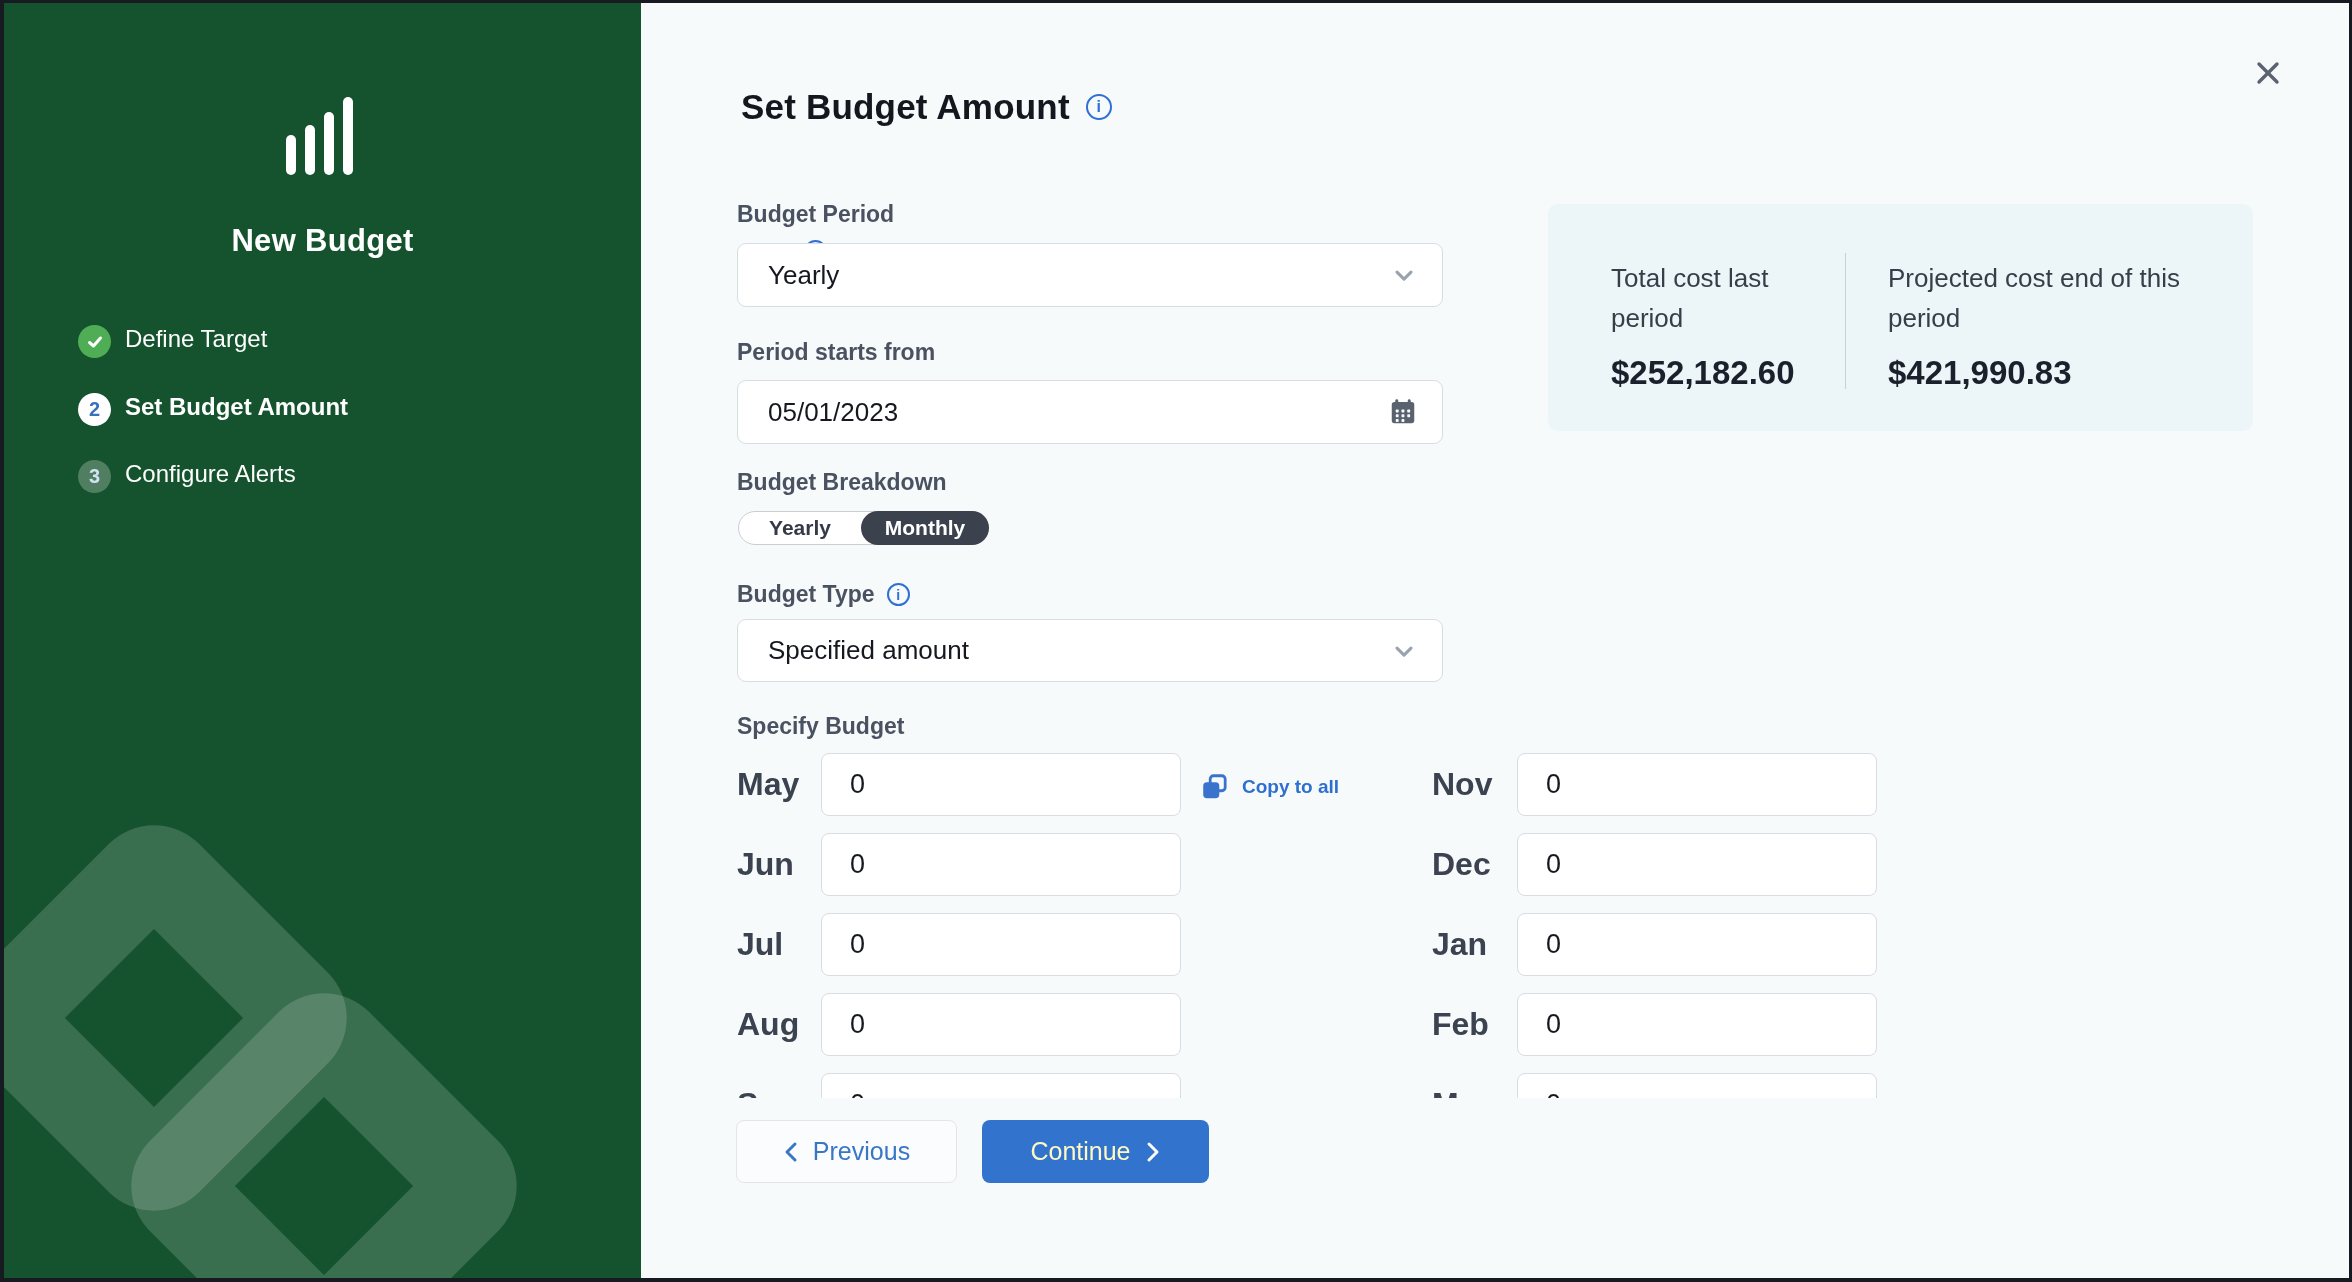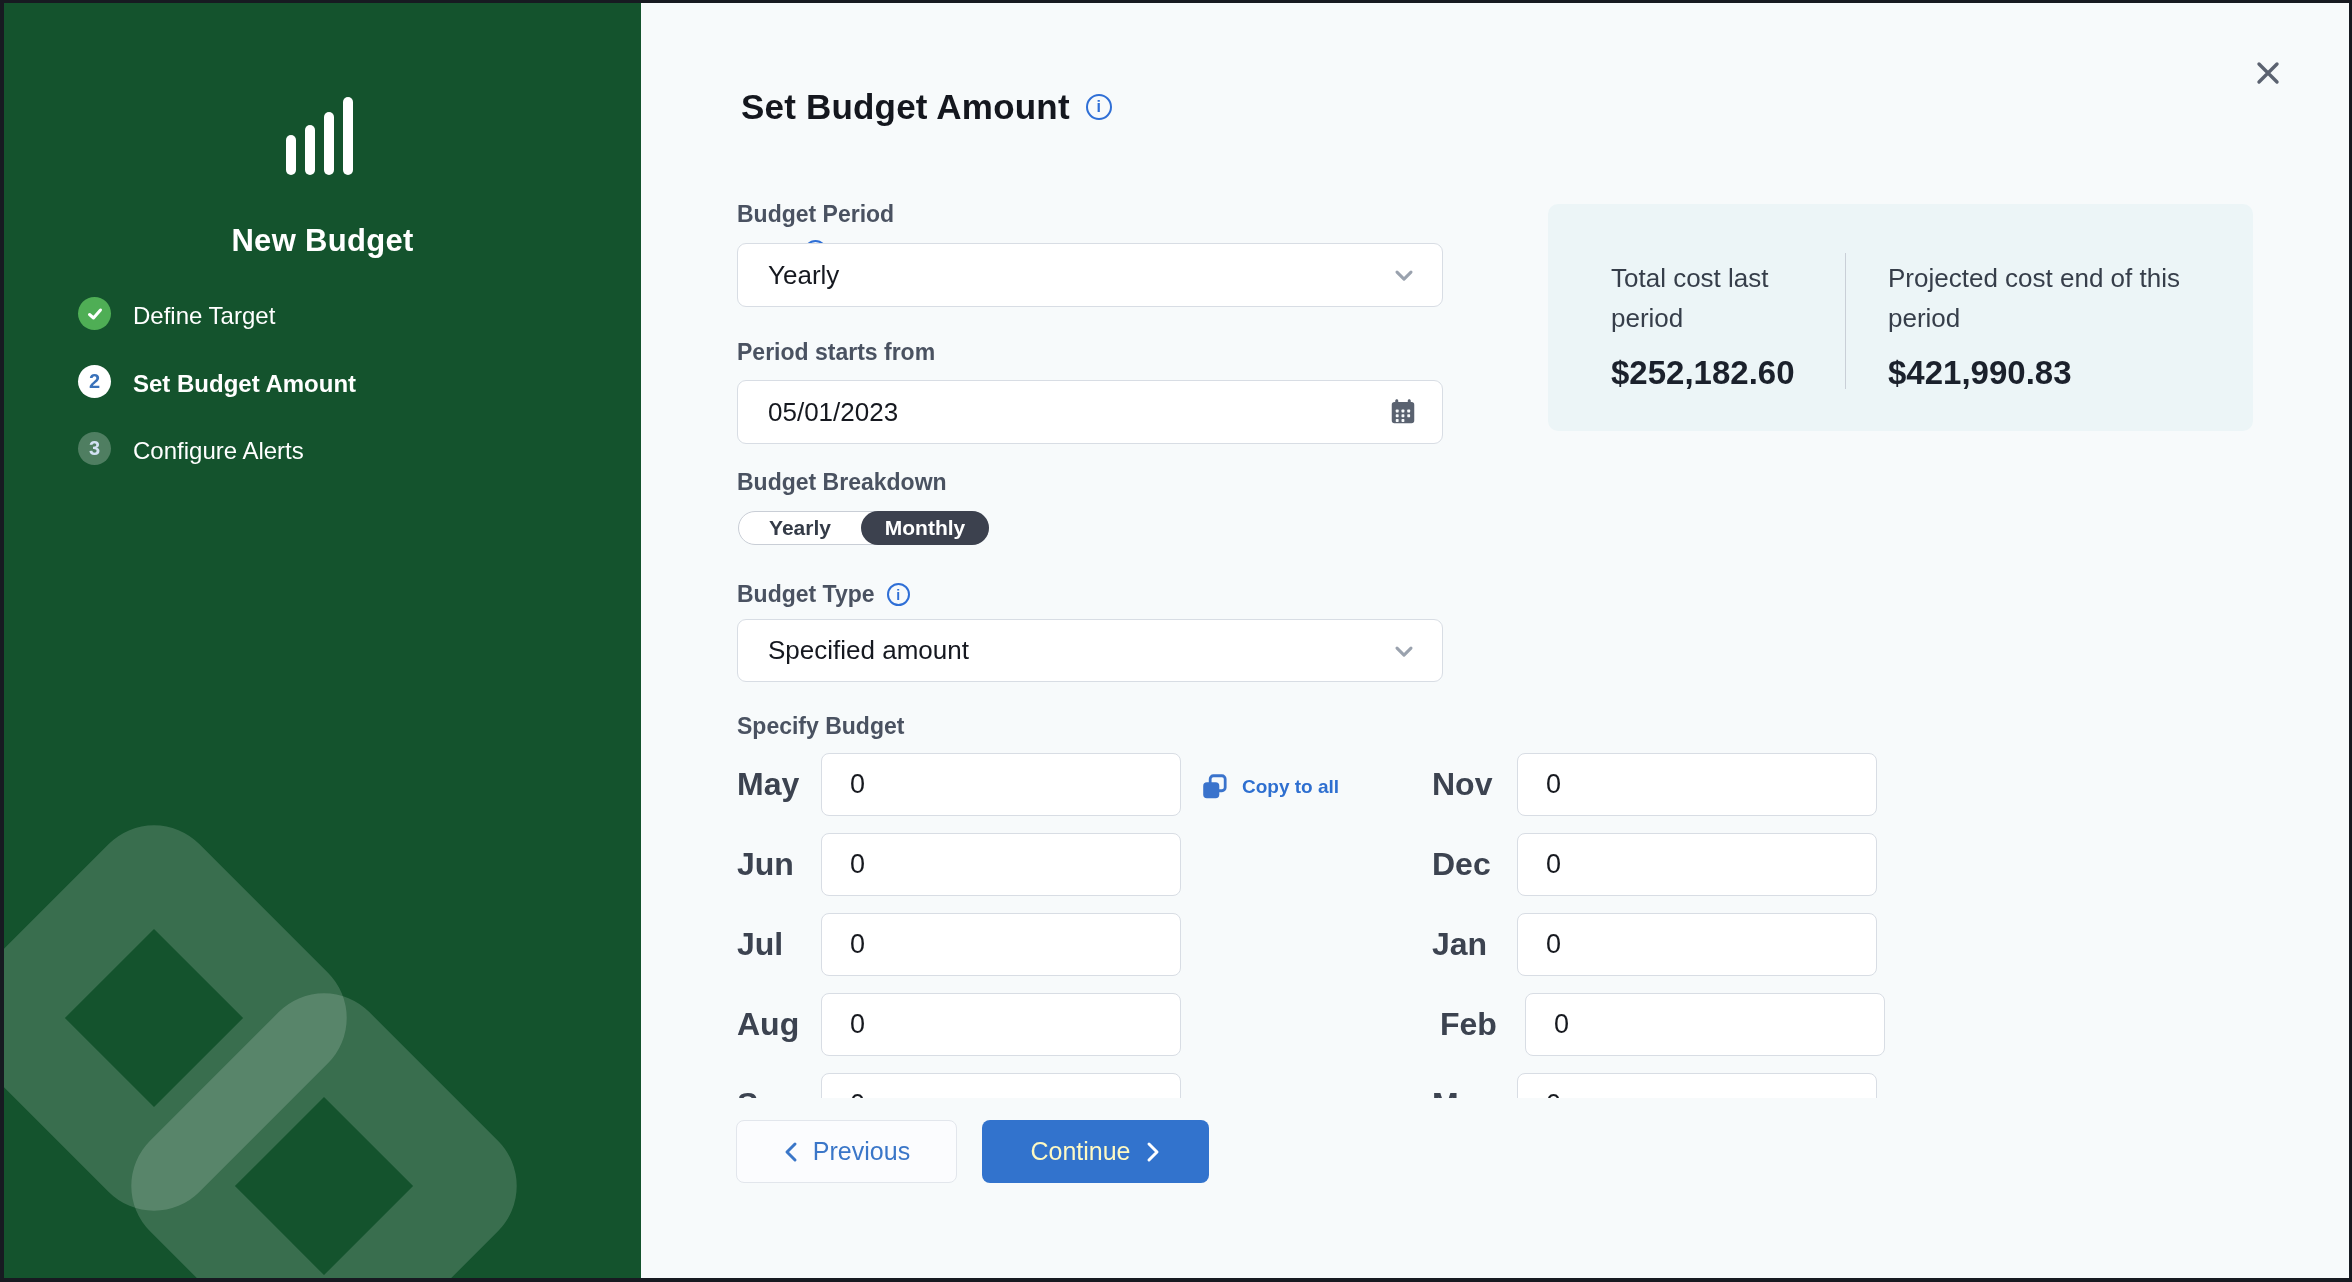--- a/index.html
+++ b/index.html
@@ -9,21 +9,21 @@
 
   
   .sidebar { position:absolute; left:4px; top:3px; width:637px; height:1275px; background:#14532d; overflow:hidden; }
   .wm { position:absolute; border:92px solid rgba(255,255,255,0.16); border-radius:64px; transform:rotate(45deg); width:310px; height:310px; }
   .wm-a { left:-5px; top:860px; }
   .wm-b { left:165px; top:1028px; }
   .logo-bars { position:absolute; left:282px; top:94px; width:76px; height:78px; display:flex; align-items:flex-end; gap:9px; }
   .logo-bars span { display:block; width:10px; background:#fff; border-radius:6px; }
   .bar1{height:40px;} .bar2{height:50px;} .bar3{height:63px;} .bar4{height:78px;}
   .sidebar-title { position:absolute; left:0; top:220px; width:100%; text-align:center; font-size:31px; font-weight:700; color:#ffffff; letter-spacing:.3px; }
-  .step { position:absolute; left:74px; display:flex; align-items:flex-end; gap:22px; height:34px; }
+  .step { position:absolute; left:74px; display:flex; align-items:flex-start; gap:14px; height:34px;margin-top:29px; }
   .step-1{top:293px;} .step-2{top:361px;} .step-3{top:428px;}
   .step-circle { width:33px; height:33px; border-radius:50%; display:flex; align-items:center; justify-content:center; flex:0 0 33px; font-size:20px; font-weight:700; }
   .step-1 .step-circle { background:#4fae55; }
   .step-2 .step-circle { background:#ffffff; color:#3a72ba; }
   .step-3 .step-circle { background:rgba(255,255,255,.25); color:#d3e1f3; }
   .step-label { font-size:24px; color:#ffffff; font-weight:400; white-space:nowrap; }
   .step-2 .step-label { font-weight:700; }
 
   
   .main { position:absolute; left:641px; top:3px; width:1708px; height:1275px; background:#f7fafb; }
@@ -211,21 +211,21 @@
         <input class="minput" value="0" style="">
       </div>
       <div class="mrow" style="left:695px; top:85px;">
         <span class="mlabel" style="width:85px;">Dec</span>
         <input class="minput" value="0" style="">
       </div>
       <div class="mrow" style="left:695px; top:165px;">
         <span class="mlabel" style="width:85px;">Jan</span>
         <input class="minput" value="0" style="">
       </div>
-      <div class="mrow" style="left:695px; top:245px;margin-left:8px;">
+      <div class="mrow" style="left:695px; top:245px;">
         <span class="mlabel" style="width:85px;">Feb</span>
         <input class="minput" value="0" style="">
       </div>
       <div class="mrow" style="left:695px; top:325px;">
         <span class="mlabel" style="width:85px;">Mar</span>
         <input class="minput" value="0" style="">
       </div>
     </div>
 
     <div class="summary">

